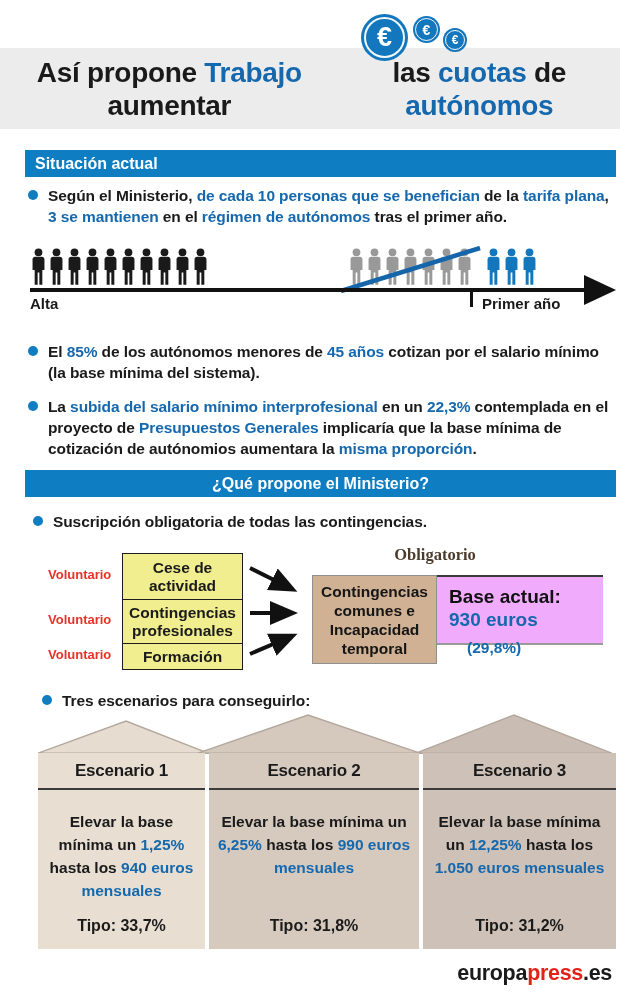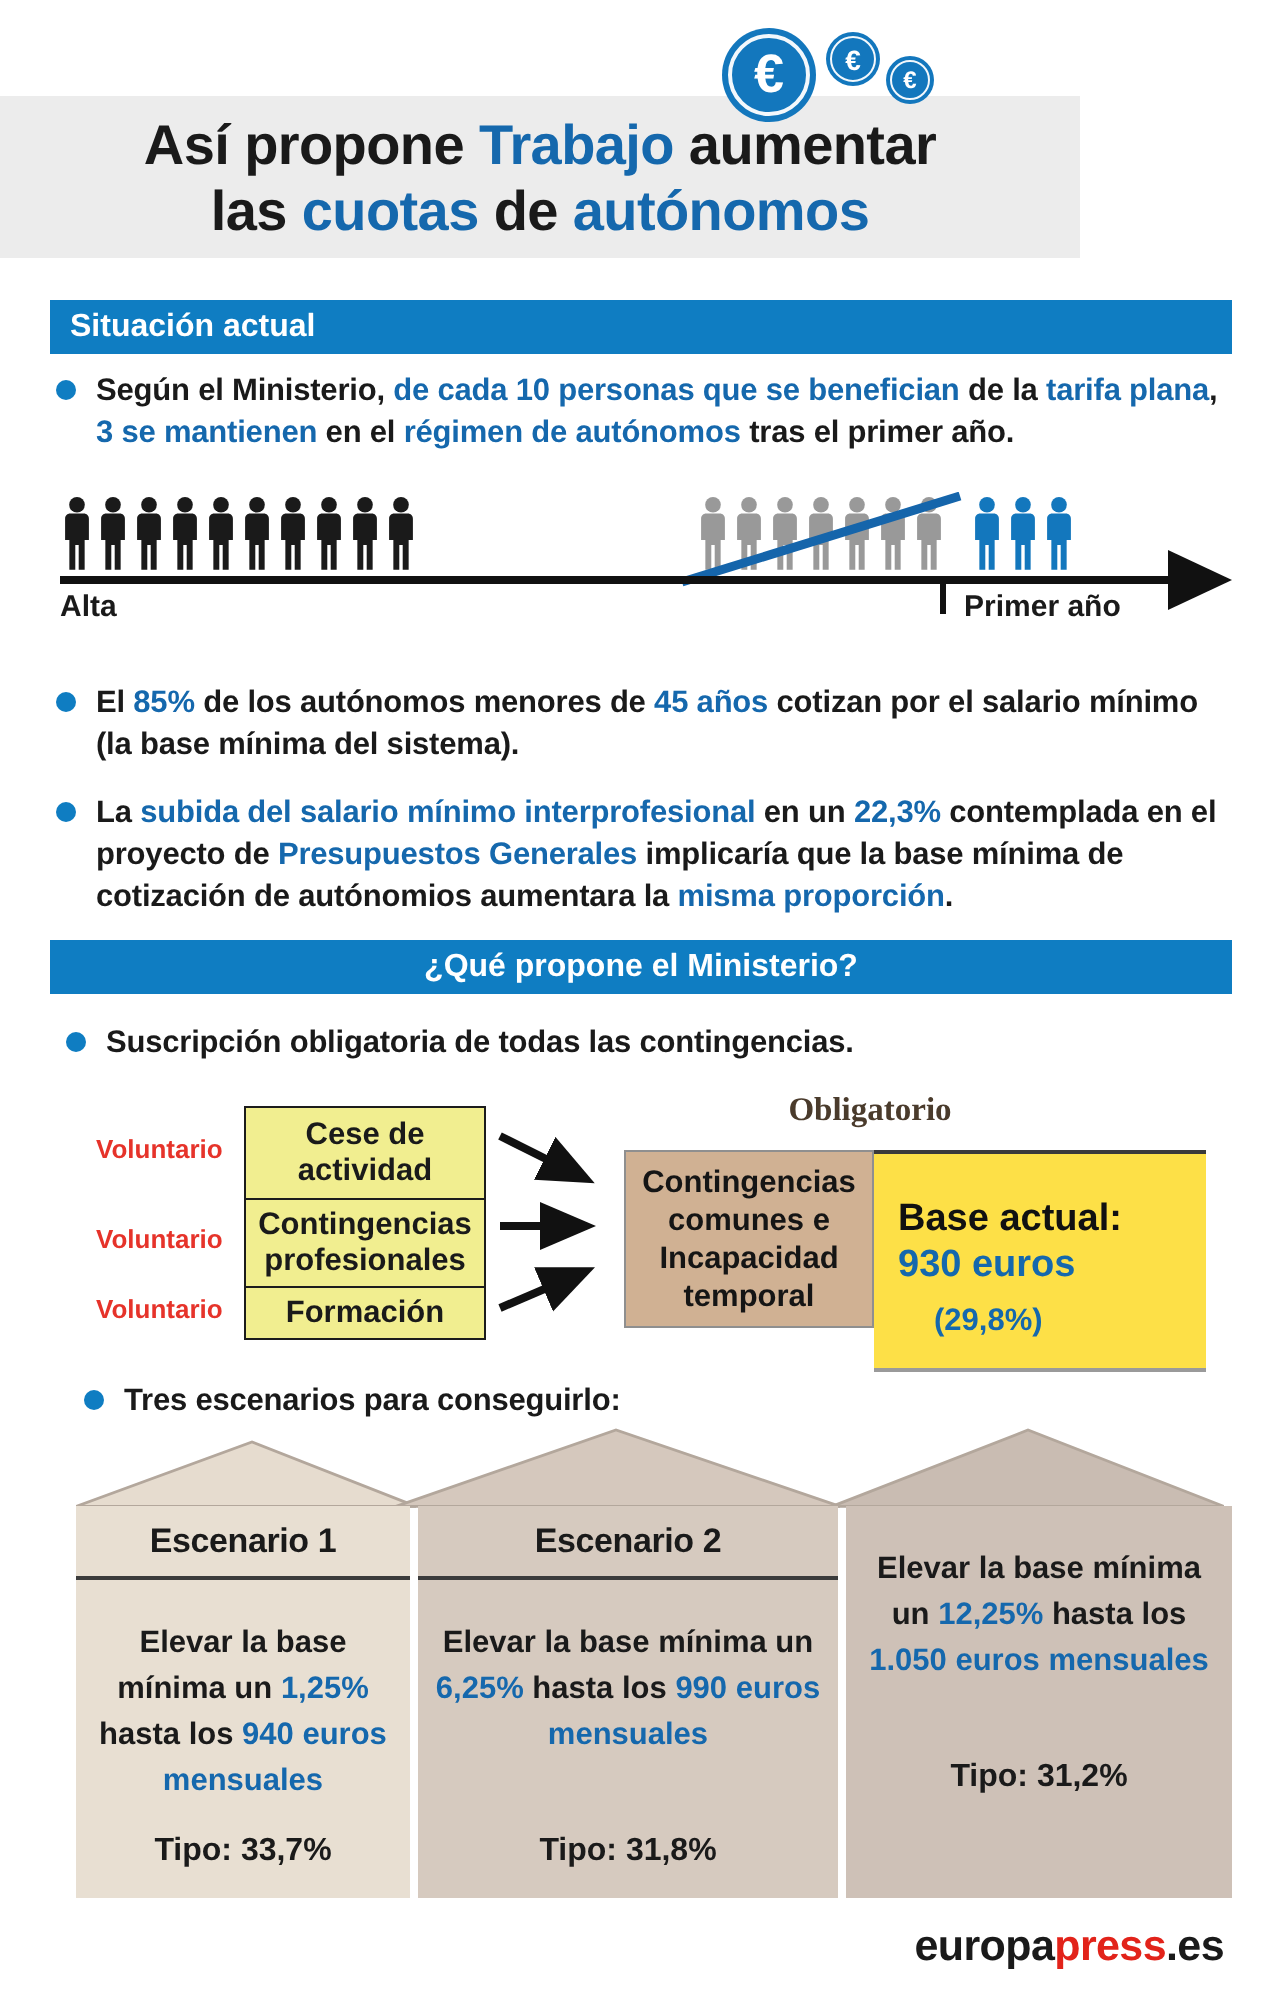--- a/index.html
+++ b/index.html
@@ -13,22 +13,22 @@
   
   .coin{position:absolute;border-radius:50%;background:#1377bd;color:#fff;
         display:flex;align-items:center;justify-content:center;z-index:5;}
   .coin::after{content:"";position:absolute;inset:3px;border:2px solid rgba(255,255,255,.95);border-radius:50%;}
   .coin-lg{left:361px;top:14px;width:47px;height:47px;font-size:27px;}
   .coin-md{left:413px;top:16px;width:27px;height:27px;font-size:14px;}
   .coin-md::after{inset:2px;border-width:1.5px;}
   .coin-sm{left:443px;top:28px;width:24px;height:24px;font-size:12px;}
   .coin-sm::after{inset:2px;border-width:1.5px;}
 
-  .title-band{position:absolute;left:0;top:48px;width:540px;height:81px;background:#ececec;
-              display:flex;flex-direction:column;justify-content:center;align-items:center;}
+  .title-band{position:absolute;left:0;top:48px;width:620px;height:81px;background:#ececec;
+              display:flex;flex-direction:row;align-items:center;}
   .title-line{font-size:28px;line-height:33px;letter-spacing:-.3px;text-align:center;}
 
   .banner{position:absolute;left:25px;width:591px;height:27px;background:#0f7dc2;color:#fff;
           font-size:16px;display:flex;align-items:center;}
   .banner-left{padding-left:10px;}
   .banner-center{justify-content:center;}
 
   .bullet{position:absolute;display:flex;}
   .dot{width:10px;height:10px;border-radius:50%;background:#0f7dc2;margin:5px 10px 0 0;flex:none;}
   .bullet-text{font-size:15.5px;line-height:21px;letter-spacing:-.1px;}
@@ -49,22 +49,22 @@
   .vol-label{position:absolute;left:48px;width:72px;font-size:13px;color:#e6332a;}
   .ystack{position:absolute;left:122px;top:8px;width:121px;border:1.6px solid #1c1c1c;background:#f1ee90;}
   .ybox{display:flex;align-items:center;justify-content:center;text-align:center;
         font-size:15.5px;line-height:18px;}
   .ybox + .ybox{border-top:1.6px solid #1c1c1c;}
   #arrows-svg{position:absolute;left:247px;top:10px;}
   .oblig{position:absolute;left:312px;top:0;width:246px;text-align:center;font-size:16.5px;color:#4a3b2c;font-family:Liberation Serif, serif;}
   .tanbox{position:absolute;left:312px;top:30px;width:125px;height:89px;background:#d0b193;border:1.5px solid #8f8f8f;
           display:flex;align-items:center;justify-content:center;text-align:center;
           font-size:15.5px;line-height:19px;color:#151515;}
-  .basebox{position:absolute;left:437px;top:30px;width:166px;height:111px;background:#fde047;
-           border-top:2.5px solid #3a3a3a;border-bottom:2.5px solid #9a9a9a;padding:21px 0 0 12px;}
+  .basebox{position:absolute;left:437px;top:30px;width:166px;height:70px;background:#f0abfc;
+           border-top:2.5px solid #3a3a3a;border-bottom:2.5px solid #9a9a9a;padding:8px 0 0 12px;}
   .base-label{font-size:19px;line-height:23px;color:#111;}
   .base-value{font-size:19px;line-height:23px;color:#1568ad;}
   .base-pct{font-size:15.5px;color:#1568ad;margin-top:8px;padding-left:18px;}
 
   
   #scenarios{position:absolute;left:38px;top:710px;width:574px;}
   #roofs{display:block;}
   .cols{display:flex;gap:4px;margin-top:-1px;}
   .col{display:flex;flex-direction:column;}
   .col1{flex:0 0 167px;background:#e8dfd2;}
@@ -276,20 +276,21 @@
         </div>
       </div>
       <div class="col col2">
         <div class="col-head">Escenario 2</div>
         <div class="col-body">
           <div class="col-body-inner"><span class="sd">Elevar la base mínima un </span><span class="sb">6,25%</span><span class="sd"> hasta los </span><span class="sb">990 euros mensuales</span></div>
           <div class="tipo">Tipo: 31,8%</div>
         </div>
       </div>
       <div class="col col3">
+        <div class="col-head">Escenario 3</div>
         <div class="col-body">
           <div class="col-body-inner"><span class="sd">Elevar la base mínima un </span><span class="sb">12,25%</span><span class="sd"> hasta los </span><span class="sb">1.050 euros mensuales</span></div>
           <div class="tipo">Tipo: 31,2%</div>
         </div>
       </div>
     </div>
   </div>
 
   <div id="footer"><span class="sd">europa</span><span class="sr">press</span><span class="sd">.es</span></div>
 

